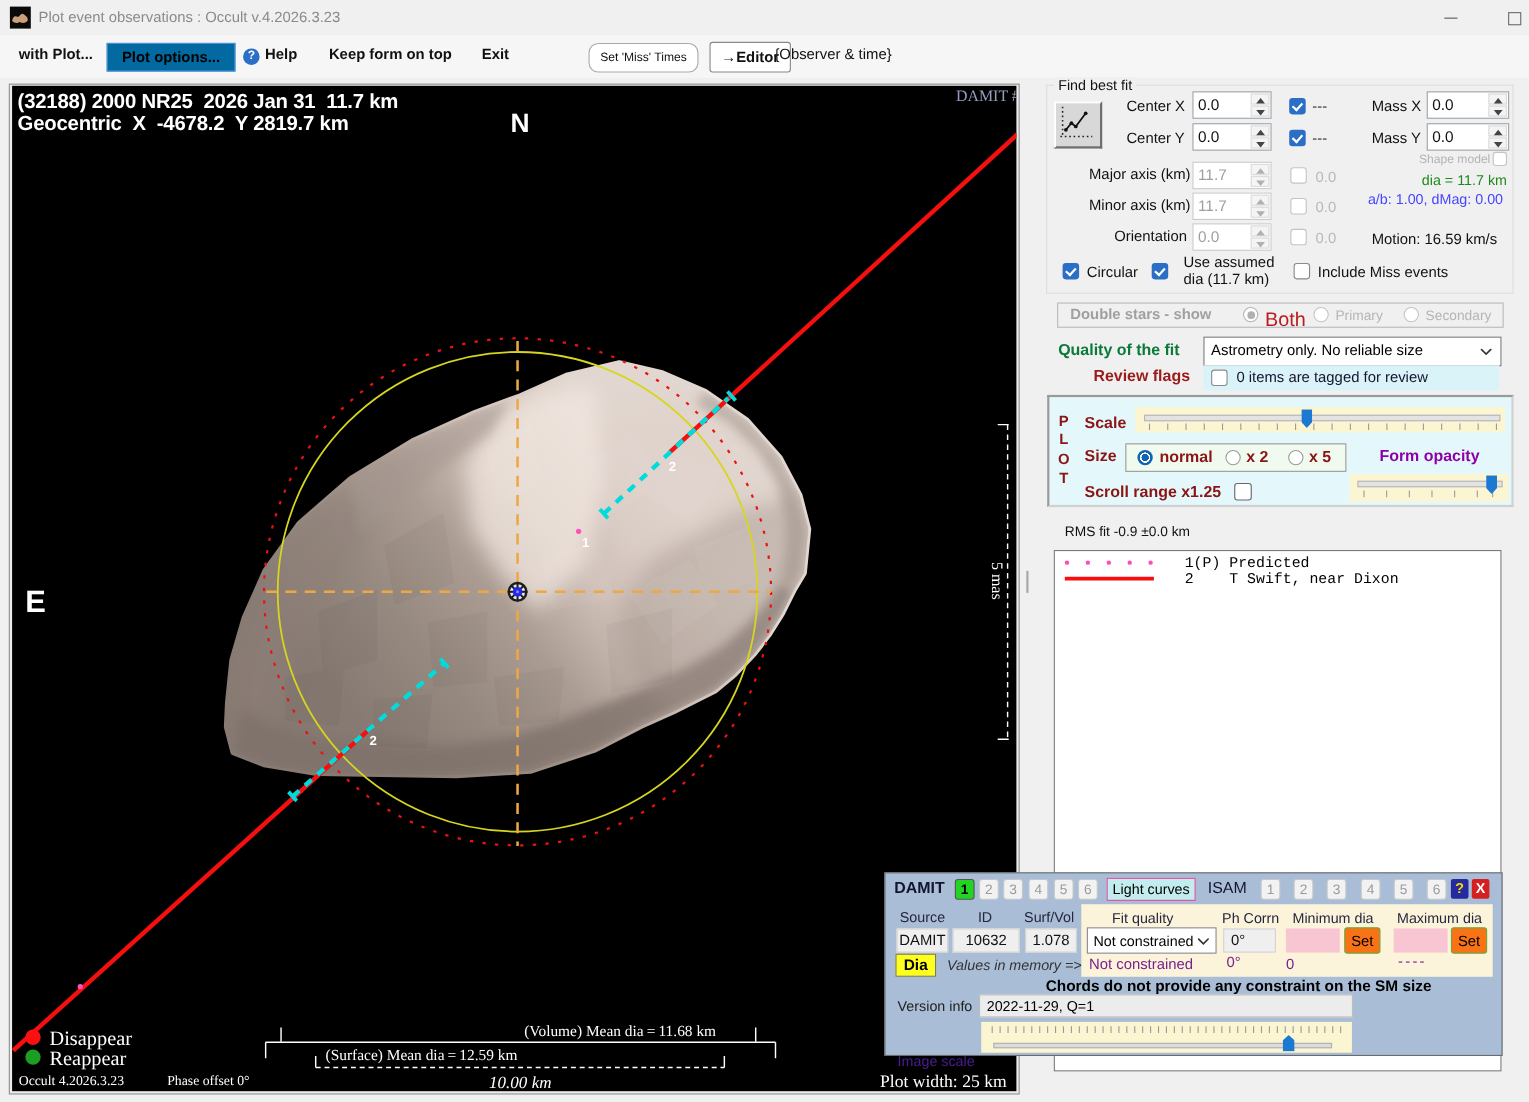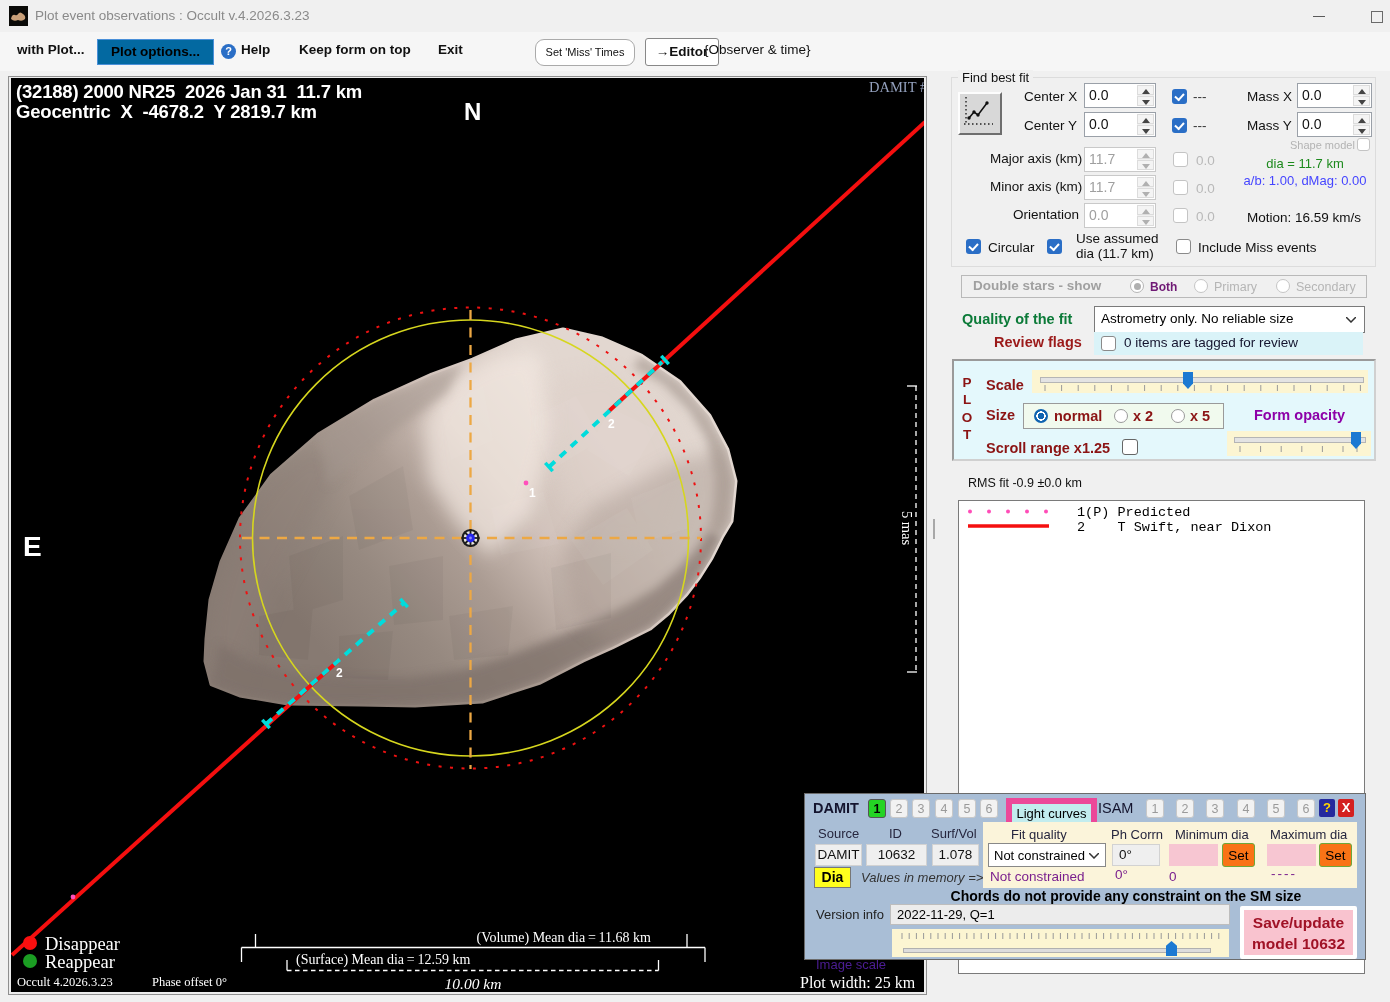--- a/index.html
+++ b/index.html
@@ -287,21 +287,21 @@
       <span class="u">
         <i class="tri-u"></i>
       </span>
       <span class="d">
         <i class="tri-d"></i>
       </span>
     </span>
   </div>
 <div class="abs cb disoff" style="left:1173px;top:152px;width:15px;height:15px;"></div>
 <div class="abs lbl" style="left:1196px;top:153px;color:#b9b9b9;">0.0</div>
-<div class="abs" style="left:1240px;top:156px;width:130px;text-align:center;font-size:13px;color:#1d8a1d;">dia = 11.7 km</div>
+<div class="abs" style="left:1240px;top:156px;width:130px;text-align:right;font-size:13px;color:#1d8a1d;">dia = 11.7 km</div>
 
 <div class="abs lbl" style="left:990px;top:179px;">Minor axis (km)</div>
 <div class="abs spin dis" style="left:1084px;top:175px;width:70px;">
     <span class="v">11.7</span>
     <span class="ud">
       <span class="u">
         <i class="tri-u"></i>
       </span>
       <span class="d">
         <i class="tri-d"></i>
@@ -336,21 +336,21 @@
     <span class="chk"></span>
   </div>
 <div class="abs lbl" style="left:1076px;top:231px;">Use assumed<br>dia (11.7 km)</div>
 <div class="abs cb off" style="left:1176px;top:239px;"></div>
 <div class="abs lbl" style="left:1198px;top:240px;text-align:right;">Include Miss events</div>
 
 <div class="abs" style="left:961px;top:275px;width:404px;height:21px;border:1px solid #b9b9b9;"></div>
 <div class="abs" style="left:973px;top:278px;font-size:13.5px;font-weight:700;color:#a0a0a0;">Double stars - show</div>
 <div class="abs rad" style="left:1130px;top:279px;border-color:#b5b5b5;"></div>
 <div class="abs" style="left:1133.5px;top:282.5px;width:7px;height:7px;border-radius:50%;background:#b0b0b0;"></div>
-<div class="abs" style="left:1150px;top:280px;font-size:12px;color:#701a75;font-weight:bold;">Both</div>
+<div class="abs" style="left:1150px;top:280px;font-size:18px;color:#b91c1c;">Both</div>
 <div class="abs rad" style="left:1194px;top:279px;border-color:#c5c5c5;"></div>
 <div class="abs" style="left:1214px;top:280px;font-size:12.5px;color:#b5b5b5;">Primary</div>
 <div class="abs rad" style="left:1276px;top:279px;border-color:#c5c5c5;"></div>
 <div class="abs" style="left:1296px;top:280px;font-size:12.5px;color:#b5b5b5;">Secondary</div>
 
 <div class="abs" style="left:962px;top:311px;font-size:14.5px;font-weight:700;color:#0b7a38;">Quality of the fit</div>
 <div class="abs" style="left:1094px;top:306px;width:269px;height:25px;background:#fff;border:1px solid #7a7a7a;">
 <span style="position:absolute;left:6px;top:4px;font-size:13.5px;">Astrometry only. No reliable size</span>
 <svg width="10" height="6" style="position:absolute;right:8px;top:10px;">
       <polyline points="0,0 5,5 10,0" stroke="#333" stroke-width="1.5" fill="none"></polyline>
@@ -438,21 +438,21 @@
 </div>
 
 <div class="abs" id="damitpanel" style="left:804px;top:793px;width:562px;height:167px;background:#a9bed6;border:1px solid #6b6b6b;box-sizing:border-box;">
 <div class="abs" style="left:8px;top:6px;font-size:14.5px;font-weight:700;color:#14142e;">DAMIT</div>
 <div class="abs nbtn" style="left:63px;top:5px;background:#24d424;border:1px solid #555;color:#000;font-weight:700;">1</div>
 <div class="abs nbtn" style="left:85px;top:5px;">2</div>
 <div class="abs nbtn" style="left:107px;top:5px;">3</div>
 <div class="abs nbtn" style="left:130px;top:5px;">4</div>
 <div class="abs nbtn" style="left:153px;top:5px;">5</div>
 <div class="abs nbtn" style="left:175px;top:5px;">6</div>
-<div class="abs" style="left:201px;top:4px;width:79px;height:19px;background:#c2ecee;border:6px solid #ec4899;font-size:13px;text-align:center;line-height:19px;">Light curves</div>
+<div class="abs" style="left:201px;top:4px;width:79px;height:19px;background:#c2ecee;border:1px solid #ec4899;font-size:13px;text-align:center;line-height:19px;">Light curves</div>
 <div class="abs" style="left:293px;top:6px;font-size:14.5px;font-weight:400;color:#14142e;">ISAM</div>
 <div class="abs nbtn" style="left:341px;top:5px;">1</div>
 <div class="abs nbtn" style="left:371px;top:5px;">2</div>
 <div class="abs nbtn" style="left:401px;top:5px;">3</div>
 <div class="abs nbtn" style="left:432px;top:5px;">4</div>
 <div class="abs nbtn" style="left:462px;top:5px;">5</div>
 <div class="abs nbtn" style="left:492px;top:5px;">6</div>
 <div class="abs" style="left:514px;top:5px;width:16px;height:18px;background:#252a9e;color:#ffd700;font-size:13px;font-weight:700;text-align:center;line-height:18px;border-radius:2px;">?</div>
 <div class="abs" style="left:533px;top:5px;width:16px;height:18px;background:#d42020;color:#fff;font-size:13px;font-weight:700;text-align:center;line-height:18px;border-radius:2px;">X</div>
 
@@ -534,14 +534,13 @@
           <line x1="298" y1="4" x2="298" y2="10"></line>
           <line x1="305.2" y1="4" x2="305.2" y2="10"></line>
           <line x1="312.4" y1="4" x2="312.4" y2="10"></line>
           <line x1="319.6" y1="4" x2="319.6" y2="10"></line>
           <line x1="326.8" y1="4" x2="326.8" y2="10"></line>
 </g>
 </svg>
 <div style="position:absolute;left:11px;top:19px;width:306px;height:3px;background:#dcdcdc;border:1px solid #b0b0b0;"></div>
 <div style="position:absolute;left:274px;top:12px;width:11px;height:15px;background:#1c79d2;clip-path:polygon(50% 0,100% 32%,100% 100%,0 100%,0 32%);"></div>
 </div>
-<div class="abs" style="left:435px;top:112px;width:117px;height:53px;background:#f9c3cf;border:4px solid #fff;box-sizing:border-box;border-radius:2px;text-align:center;font-size:15.5px;font-weight:700;color:#a01226;line-height:21px;padding-top:2px;">Save/update<br>model 10632</div>
 </div>
 
 </body></html>

